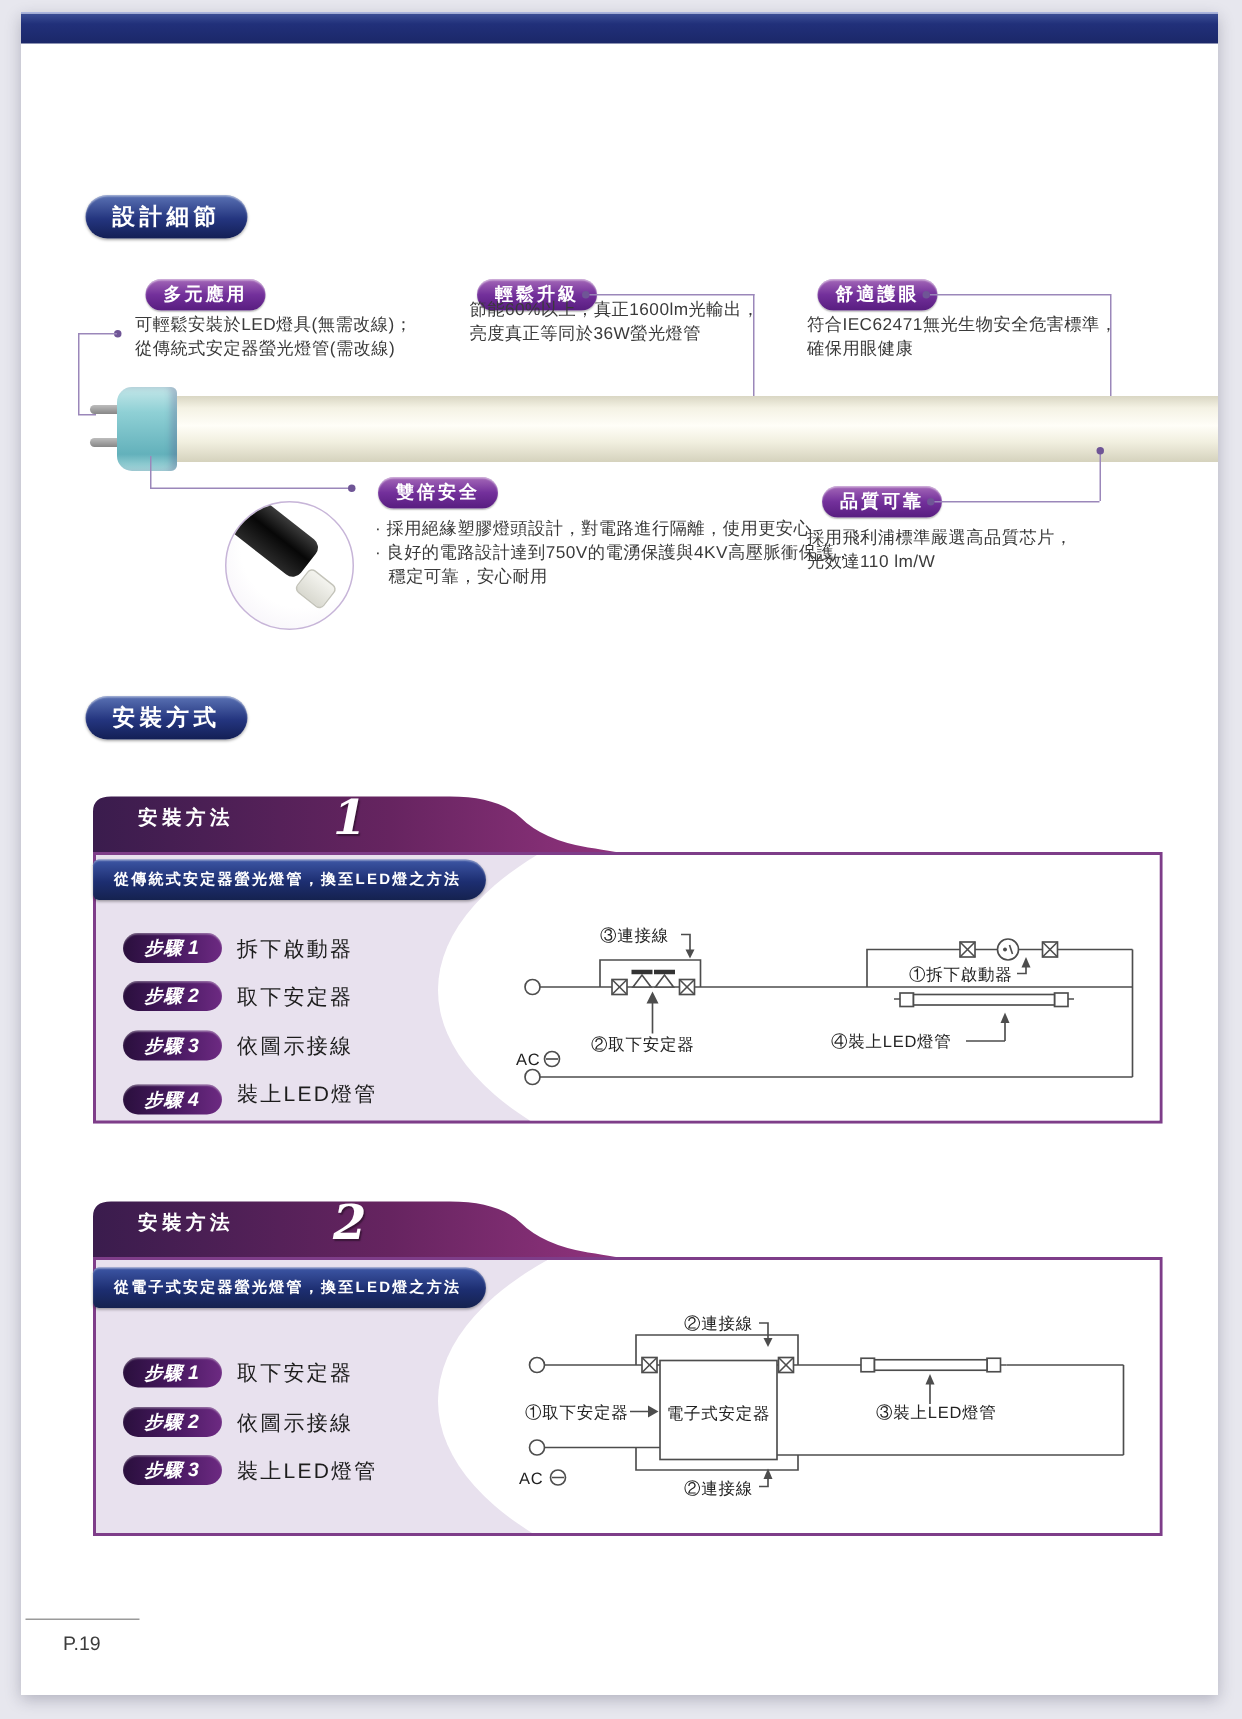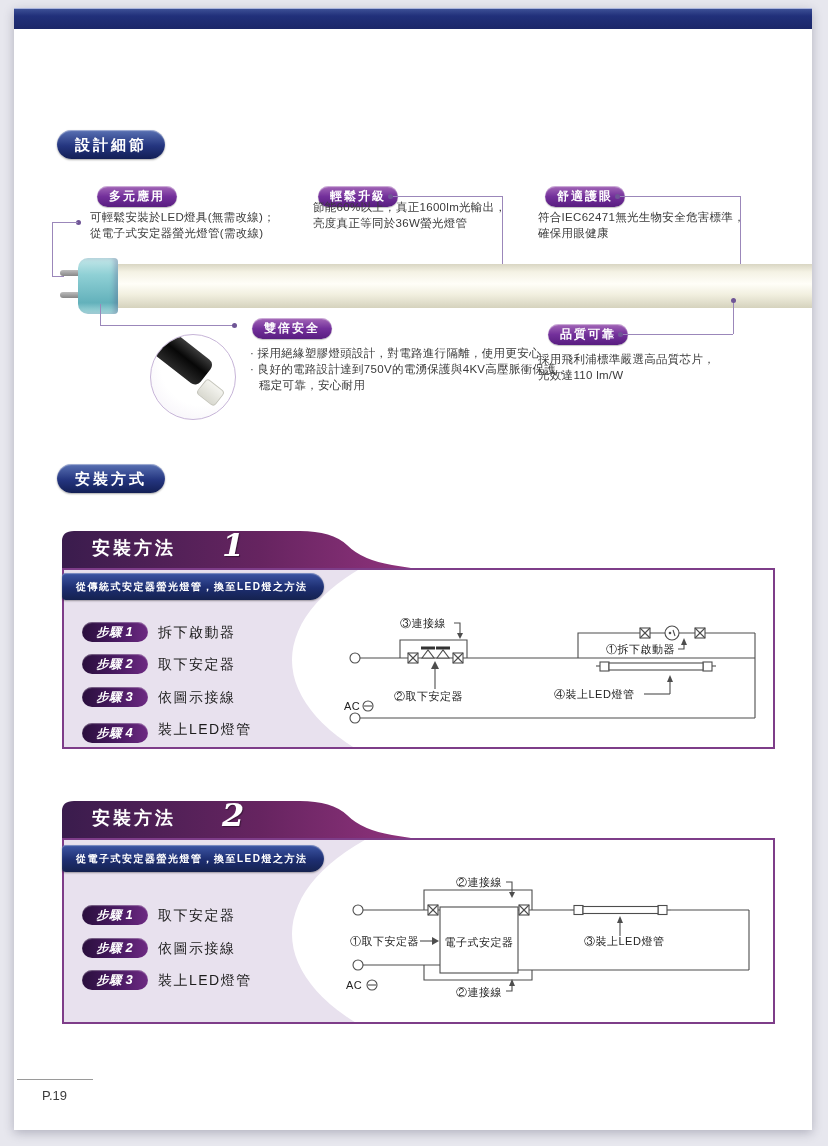--- a/index.html
+++ b/index.html
@@ -49,21 +49,21 @@
   .tube-pin{background:linear-gradient(180deg,#bdbdbd,#878787);border-radius:3px;}
   
   .photo-circle{width:84px;height:84px;border-radius:50%;border:1px solid #c7b5d8;
     background:radial-gradient(circle at 60% 35%,#ffffff 55%,#f2eef6 100%);overflow:hidden;}
   .endcap-black{width:70px;height:30px;border-radius:7px;
     background:linear-gradient(180deg,#3c3c3c,#070707 45%,#2a2a2a);}
   .endcap-white{width:21px;height:17px;border-radius:4px;border:1px solid #c4c4ba;
     background:linear-gradient(180deg,#f4f4ef,#d9d9d0);}
   
   .method{position:absolute;left:48px;width:713px;}
-  .m-title{position:absolute;left:30px;top:6px;color:#fff;font-size:18px;
+  .m-title{position:absolute;left:30px;top:6px;color:#fff;font-size:13px;
     font-weight:bold;letter-spacing:3px;}
   .m-num{position:absolute;top:-4px;color:#fff;font-size:32px;font-weight:bold;
     font-style:italic;font-family:"DejaVu Serif", serif;text-shadow:1px 1px 1px rgba(0,0,0,.4);}
   .m-box{position:absolute;left:0;background:#e8e1ee;border:2px solid #7e3d89;
     overflow:hidden;}
   .blob{position:absolute;background:#fff;border-radius:50%;}
   .banner{
     position:absolute;height:27px;line-height:27px;padding:0 16px 0 14px;
     border-radius:4px 14px 14px 4px;
     background:linear-gradient(180deg,#3d56a5 0%,#1d2e71 55%,#15224f 100%);
@@ -101,21 +101,21 @@
 </svg>
 
 <div class="page">
   <div class="topbar"></div>
 
   <div class="abs navy-badge" style="left:43px;top:122px;">設計細節</div>
 
   <div class="abs purple-pill" style="left:83px;top:178px;">多元應用</div>
   <div class="abs body-text" style="left:76px;top:201px;">
     <div>可輕鬆安裝於LED燈具(無需改線)；</div>
-    <div>從電子式安定器螢光燈管(需改線)</div>
+    <div>從傳統式安定器螢光燈管(需改線)</div>
   </div>
 
   <div class="abs purple-pill" style="left:304px;top:178px;">輕鬆升級</div>
   <div class="abs body-text" style="left:299px;top:191px;">
     <div>節能60%以上，真正1600lm光輸出，</div>
     <div>亮度真正等同於36W螢光燈管</div>
   </div>
 
   <div class="abs purple-pill" style="left:531px;top:178px;">舒適護眼</div>
   <div class="abs body-text" style="left:524px;top:201px;">

